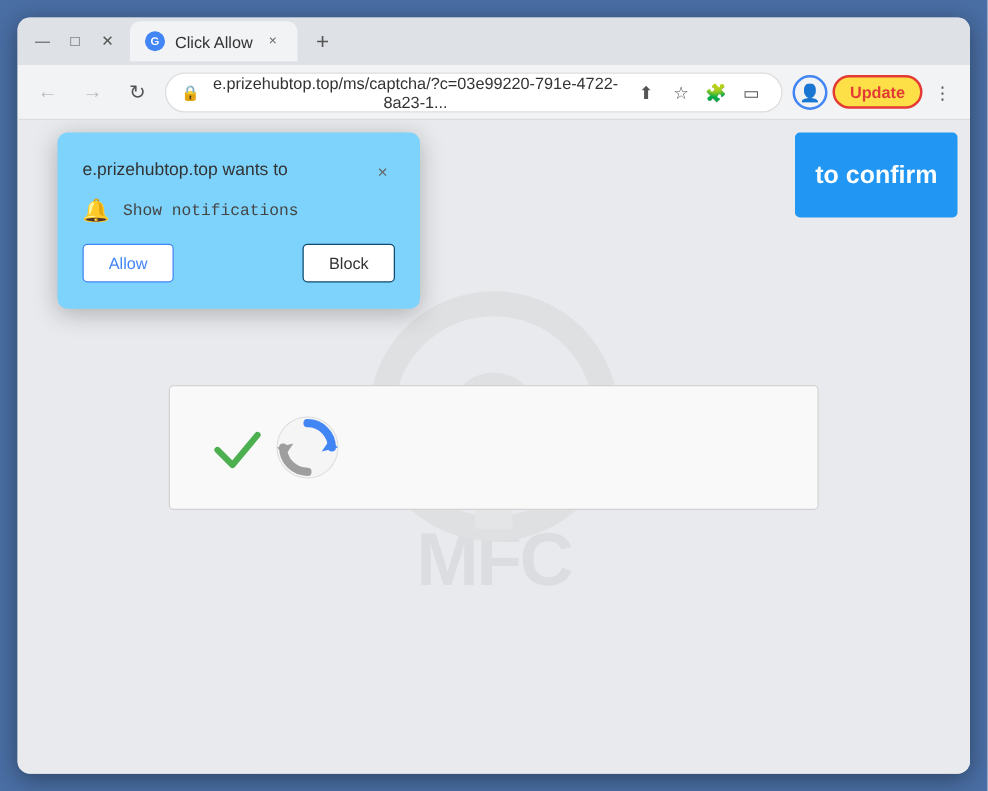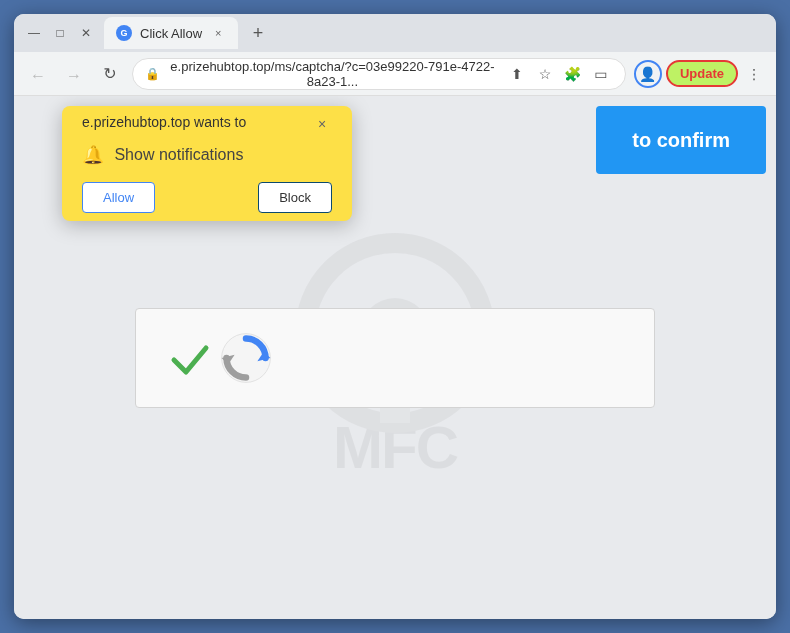--- a/index.html
+++ b/index.html
@@ -151,21 +151,21 @@
       color: #555;
       cursor: pointer;
       border-radius: 50%;
     }
     .nav-icons {
       display: flex;
       align-items: center;
       gap: 4px;
     }
     .update-btn {
-      background: #bef264;
+      background: #fde047;
       border: 2px solid #e53935;
       border-radius: 20px;
       padding: 4px 12px;
       font-size: 13px;
       font-weight: bold;
       color: #e53935;
       cursor: pointer;
     }
     .profile-btn {
       width: 28px;
@@ -219,36 +219,36 @@
       letter-spacing: -2px;
       margin-top: -20px;
     }
     
     .confirm-banner {
       position: absolute;
       top: 10px;
       right: 10px;
       background: #2196f3;
       color: white;
-      padding: 20px 36px;
+      padding: 20px 16px;
       border-radius: 4px;
       font-size: 20px;
       font-weight: bold;
       text-align: right;
       line-height: 1.4;
     }
     
     .permission-popup {
       position: absolute;
       top: 10px;
-      left: 48px;
-      background: #fde047;
+      left: 32px;
+      background: #7dd3fc;
       border-radius: 8px;
       box-shadow: 0 4px 20px rgba(0,0,0,0.25);
-      padding: 8px 20px;
+      padding: 21px 20px;
       width: 290px;
       z-index: 100;
     }
     .popup-header {
       display: flex;
       justify-content: space-between;
       align-items: flex-start;
       margin-bottom: 10px;
     }
     .popup-title {
@@ -270,22 +270,23 @@
       display: flex;
       align-items: center;
       gap: 10px;
       margin-bottom: 16px;
     }
     .bell-icon {
       font-size: 18px;
       color: #333;
     }
     .notification-label {
-      font-size: 16px;
+      font-size: 13px;
       color: #444;
+      font-family: Liberation Mono, monospace;
     }
     .popup-buttons {
       display: flex;
       justify-content: space-between;
       gap: 8px;
     }
     .btn-allow {
       padding: 7px 20px;
       background: white;
       border: 1px solid #4285f4;

